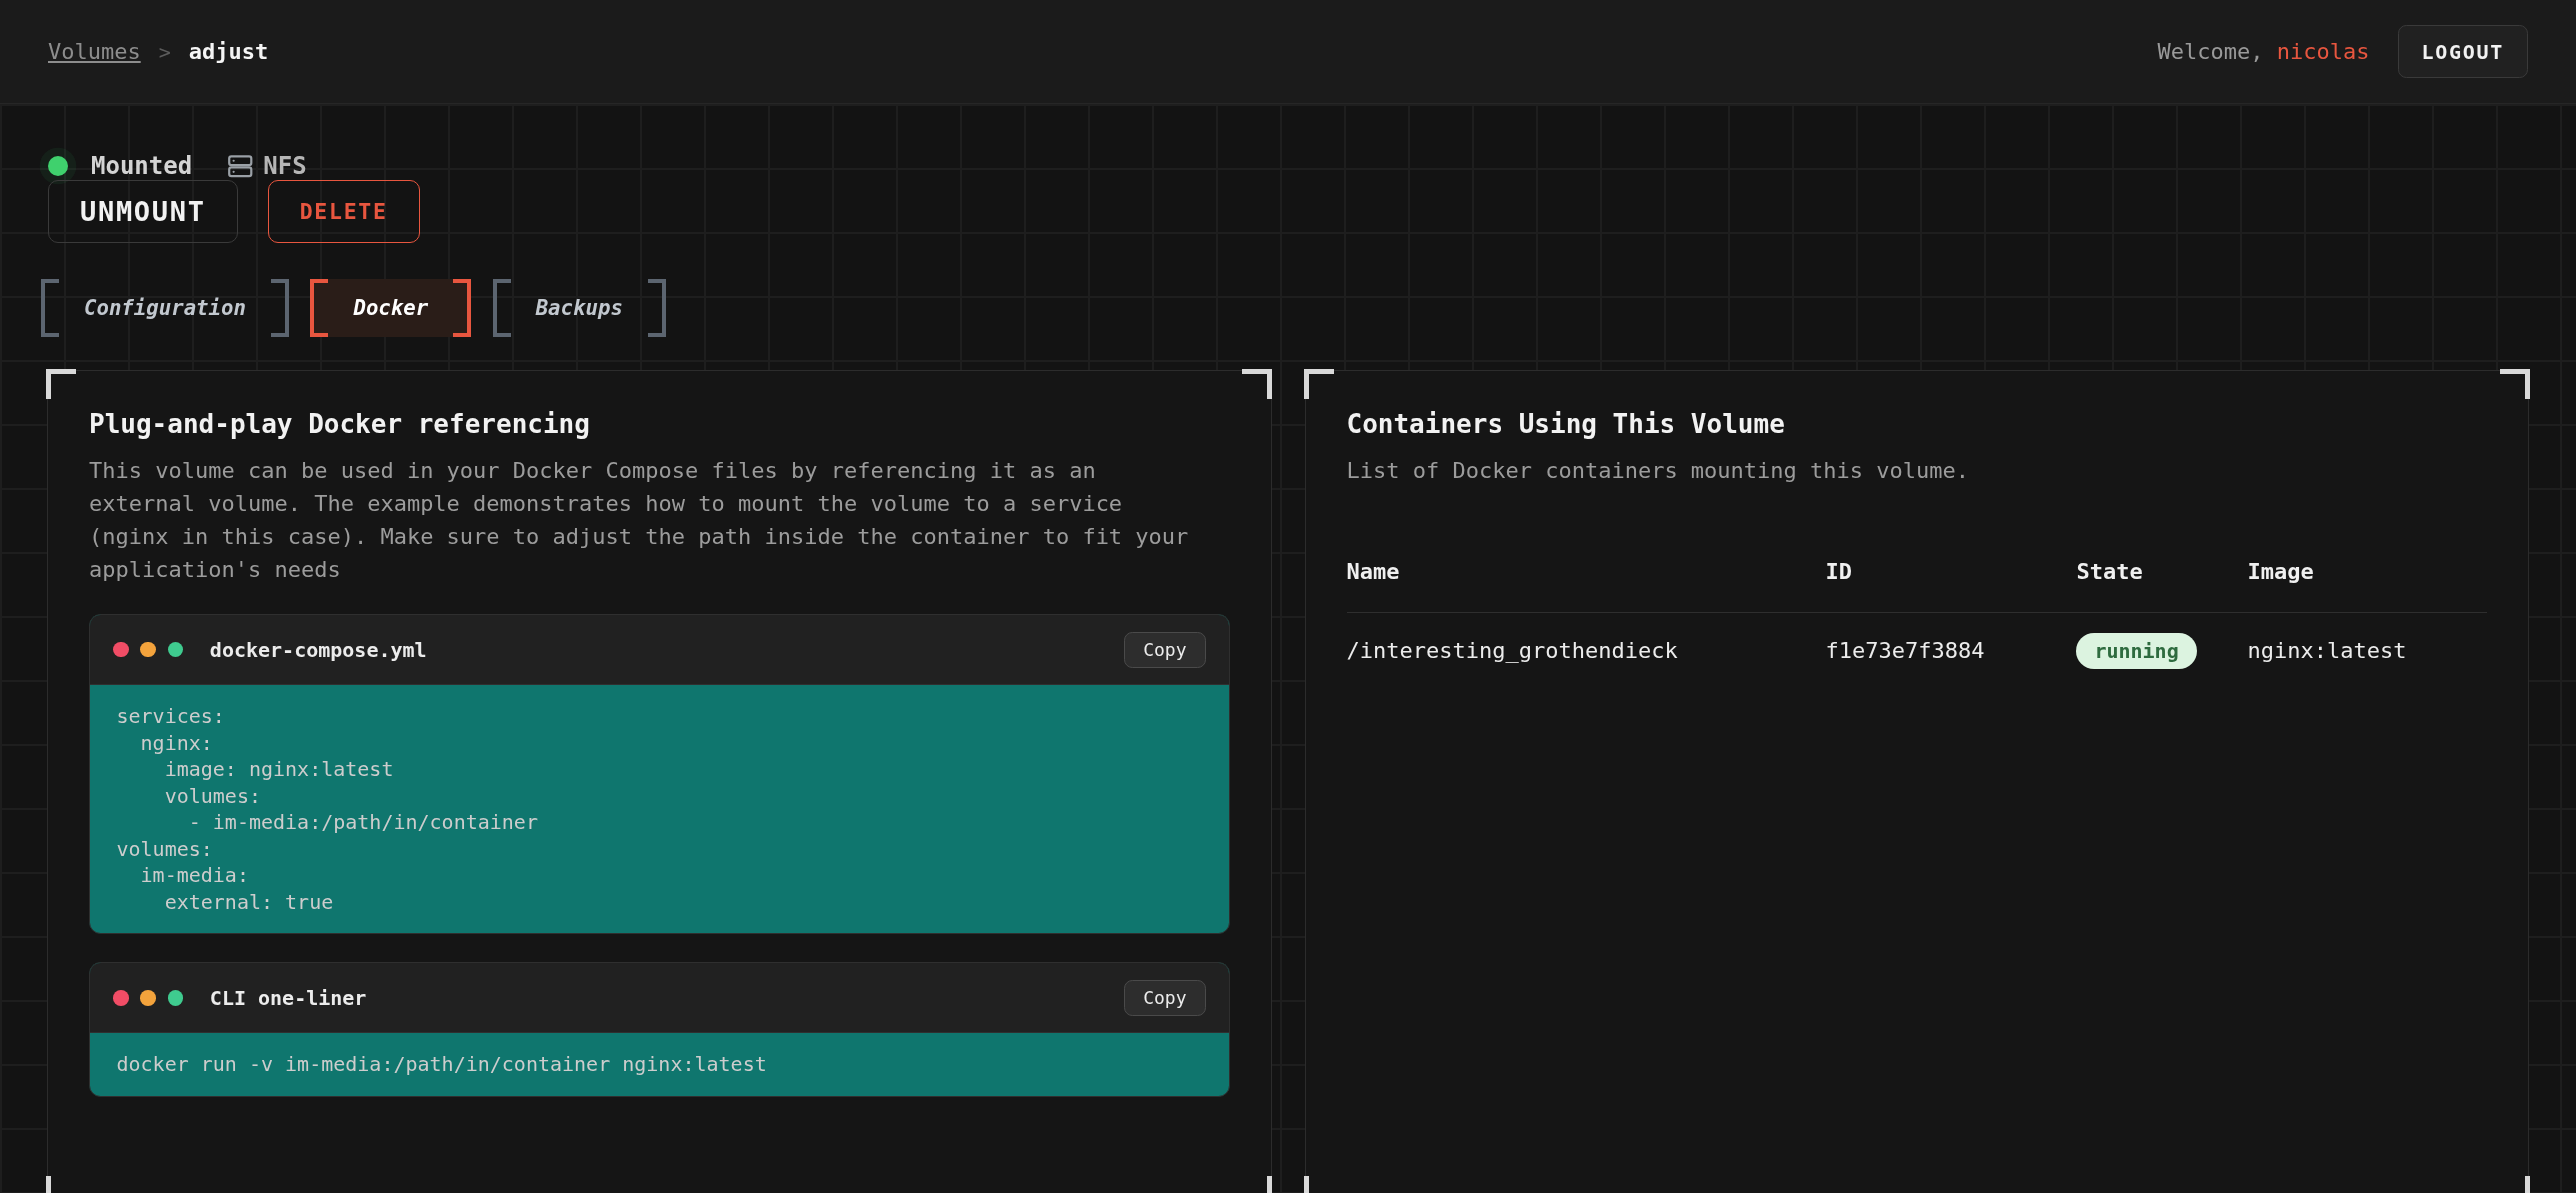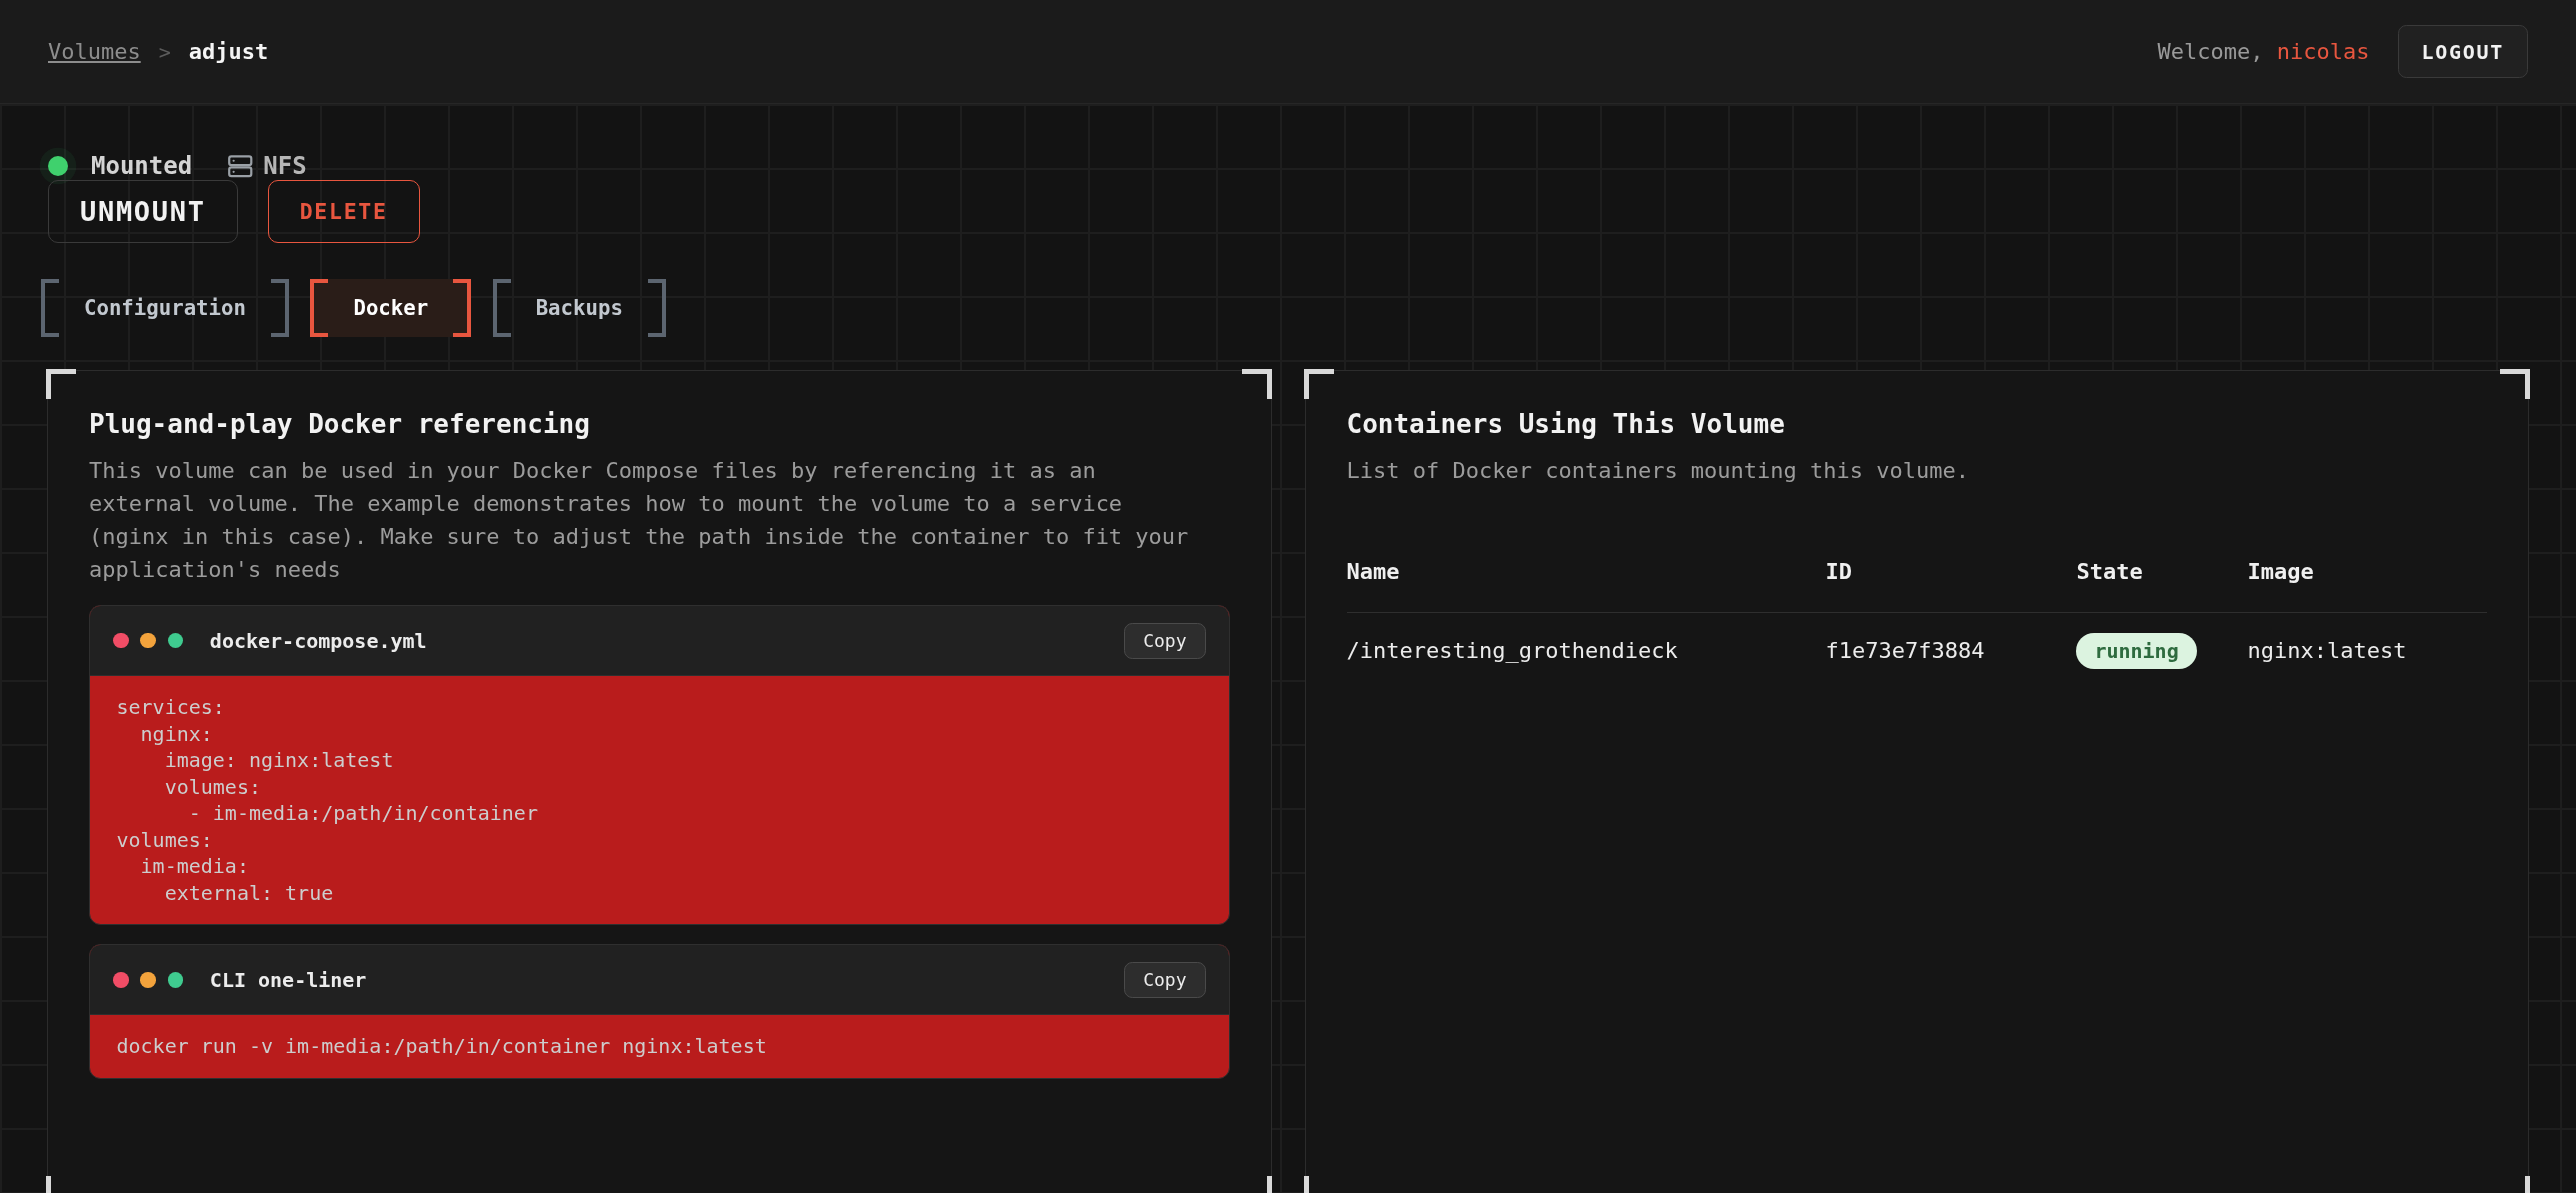--- a/index.html
+++ b/index.html
@@ -51,21 +51,21 @@
   }
   .mounted-label { font-size:24px; font-weight:bold; color:#d4d4d4; }
   .driver { display:flex; align-items:center; gap:10px; margin-left:11.6px; }
   .driver svg { stroke:#9aa0a6; }
   .driver-label { font-size:24px; font-weight:bold; color:#b6b6b6; }
   .status-actions { display:flex; gap:30px; }
   .unmount-btn { font-size:27px; padding:15px 31px; }
   .delete-btn  { font-size:21.5px; padding:15px 31px; border-color:var(--accent); color:var(--accent); }
 
   
-  .tabs { display:flex; gap:21.5px; margin:36px 0 0 41px; }
+  .tabs { display:flex; gap:21.5px; margin:36px 0 0 41px;font-style:italic; }
   .tab {
     position:relative; height:58px; display:flex; align-items:center;
     padding:0 43px; font-size:20.7px; font-weight:bold; color:#c2c8cf; cursor:pointer;
   }
   .tab .bk { position:absolute; top:0; bottom:0; width:18px; --bkc:#5c6570; }
   .tab .bk.l { left:0; border-left:4.1px solid var(--bkc); border-top:4.1px solid var(--bkc); border-bottom:4.1px solid var(--bkc); }
   .tab .bk.r { right:0; border-right:4.1px solid var(--bkc); border-top:4.1px solid var(--bkc); border-bottom:4.1px solid var(--bkc); }
   .tab.active { background:#2a1d18; color:#ffffff; }
   .tab.active .bk { --bkc:var(--accent); }
 
@@ -78,21 +78,21 @@
   .corner { position:absolute; width:30px; height:30px; }
   .corner.tl { top:-1.7px; left:-1.7px;  border-top:5px solid var(--corner); border-left:5px solid var(--corner); }
   .corner.tr { top:-1.7px; right:-1.7px; border-top:5px solid var(--corner); border-right:5px solid var(--corner); }
   .corner.bl { bottom:-1.7px; left:-1.7px;  border-bottom:5px solid var(--corner); border-left:5px solid var(--corner); }
   .corner.br { bottom:-1.7px; right:-1.7px; border-bottom:5px solid var(--corner); border-right:5px solid var(--corner); }
 
   .panel h2 { font-size:26px; font-weight:bold; color:#f2f2f2; }
   .panel .desc { font-size:22px; line-height:33px; color:#9c9c9c; margin-top:15px; max-width:1108px; }
 
   
-  .code-card { margin-top:19px; border:1.7px solid #2f2f2f; border-radius:11.6px; background:#b91c1c; overflow:hidden; }
+  .code-card { margin-top:28px; border:1.7px solid #2f2f2f; border-radius:11.6px; background:#0f766e; overflow:hidden; }
   .code-head {
     display:flex; align-items:center; gap:11.6px; padding:16.5px 23px;
     background:#212121; border-bottom:1.7px solid #2f2f2f;
   }
   .tl-dot { width:15.7px; height:15.7px; border-radius:50%; }
   .tl-dot.r { background:#f14d66; } .tl-dot.y { background:#f3a33c; } .tl-dot.g { background:#3fcb8f; }
   .code-title { font-size:20px; font-weight:bold; color:#ececec; margin-left:15px; }
   .copy-btn {
     margin-left:auto; font-family:inherit; font-size:18px; color:#ececec;
     background:#2d2d2d; border:1.7px solid #4a4a4a; border-radius:8.3px;

